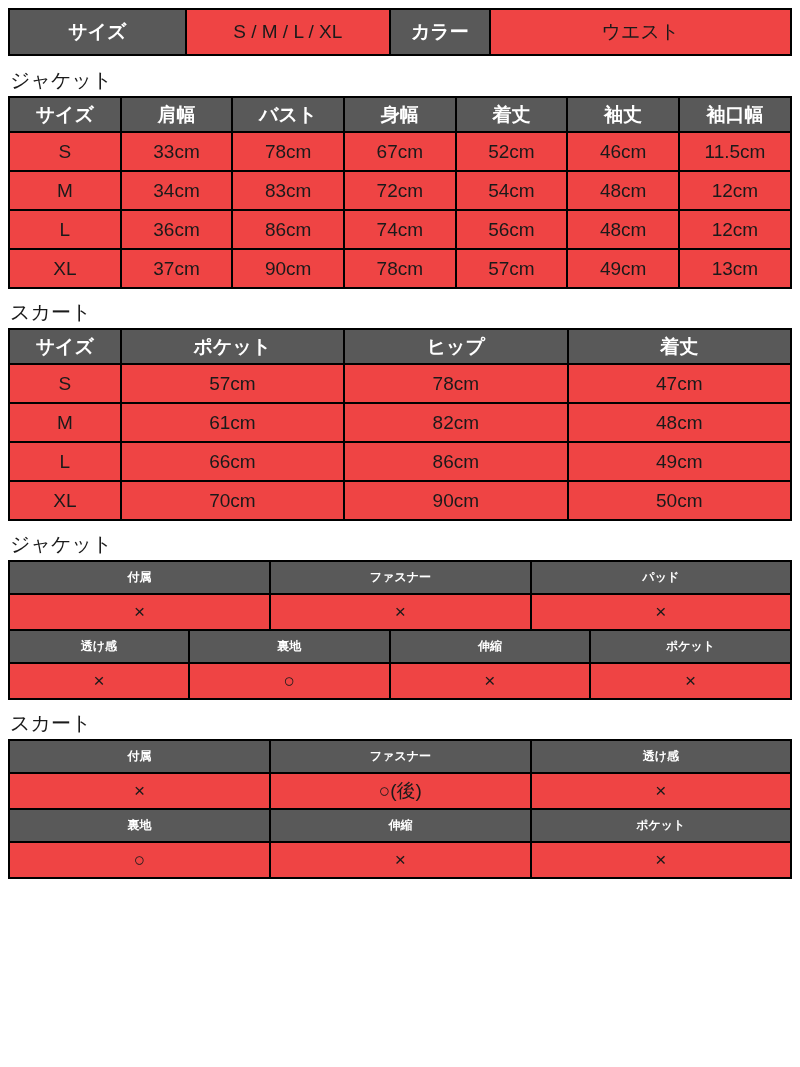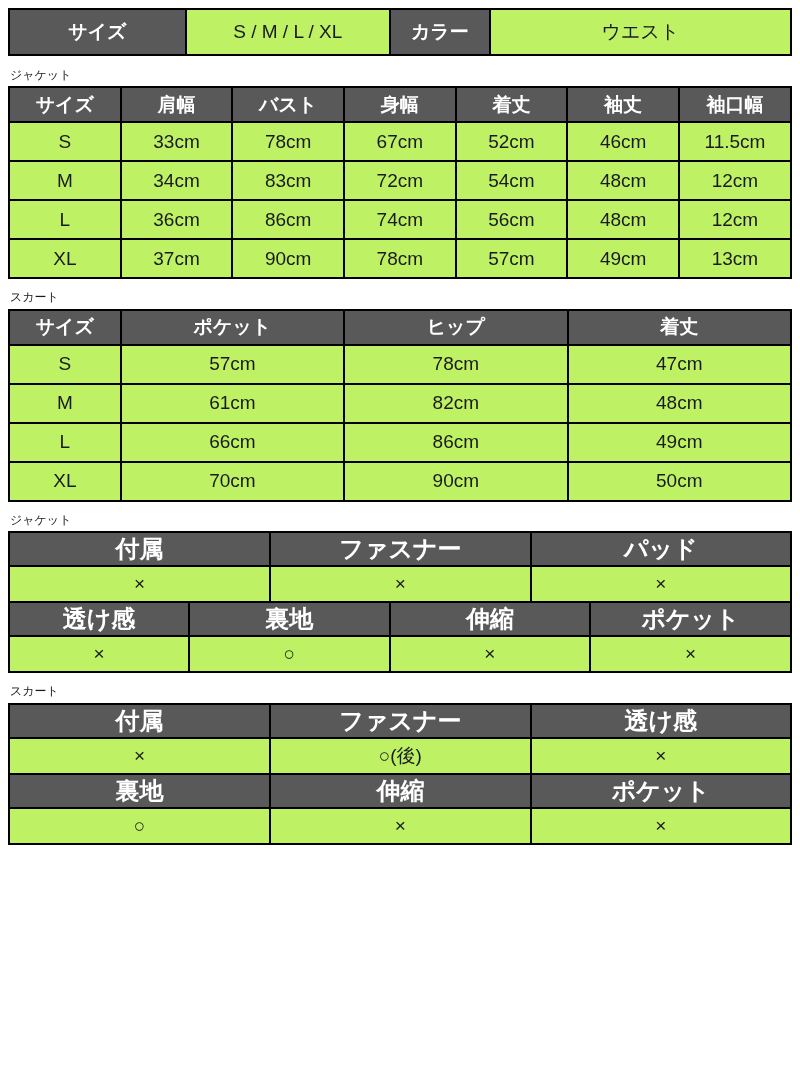--- a/index.html
+++ b/index.html
@@ -14,46 +14,46 @@
     height: 1067px;
     box-sizing: border-box;
     padding: 8px;
     background: #ffffff;
     overflow: hidden;
   }
   table {
     border-collapse: collapse;
     table-layout: fixed;
     width: 100%;
-    background: #bef264;
+    background: #ef4444;
   }
   th, td {
     border: 2px solid #000000;
     text-align: center;
     vertical-align: middle;
     padding: 0;
     overflow: hidden;
     white-space: nowrap;
   }
   th.hdr {
     background: #595959;
     color: #ffffff;
     font-weight: bold;
   }
   
   .info-table th, .info-table td { height: 44px; font-size: 19px; }
   
   .size-table th { height: 33px; font-size: 19px; }
   .size-table td { height: 37px; font-size: 19px; font-weight: normal; }
   
-  .feat-table th { height: 31px; font-size: 24px; }
+  .feat-table th { height: 31px; font-size: 12px; }
   .feat-table td { height: 34px; font-size: 19px; }
   .feat-table.joined { margin-top: -2px; }
   .section-label {
-    font-size: 12px;
+    font-size: 20px;
     line-height: 1.2;
     margin: 11px 0 4px 2px;
     color: #1a1a1a;
   }
   .first-label { margin-top: 12px; }
 </style>
 </head>
 <body>
 
 <div class="page">

